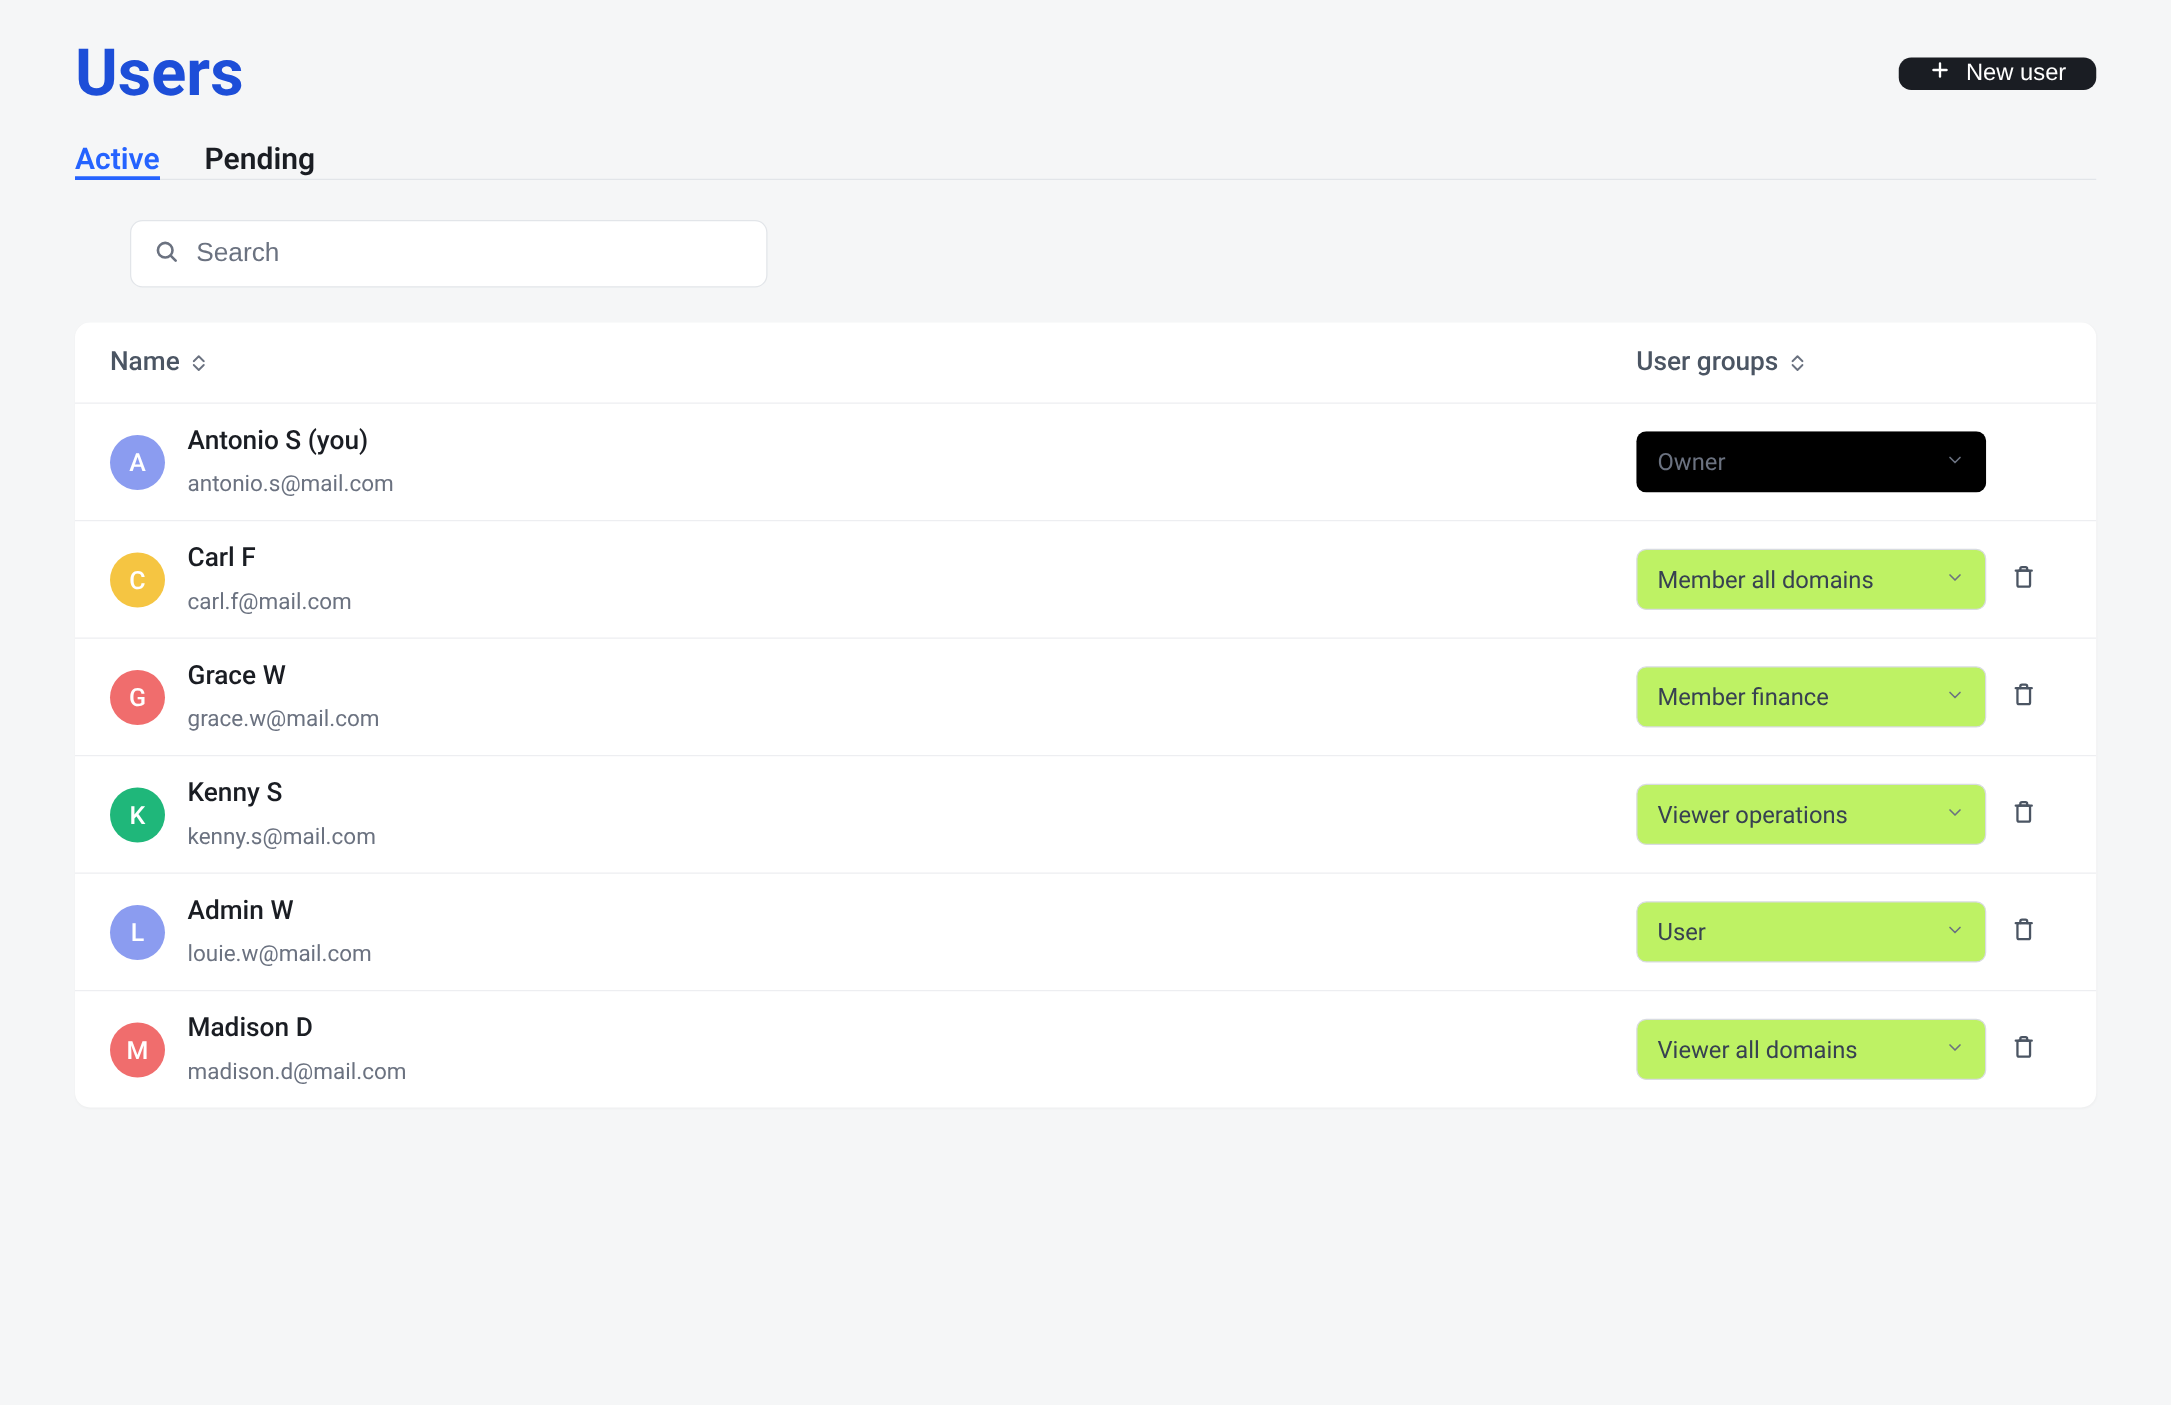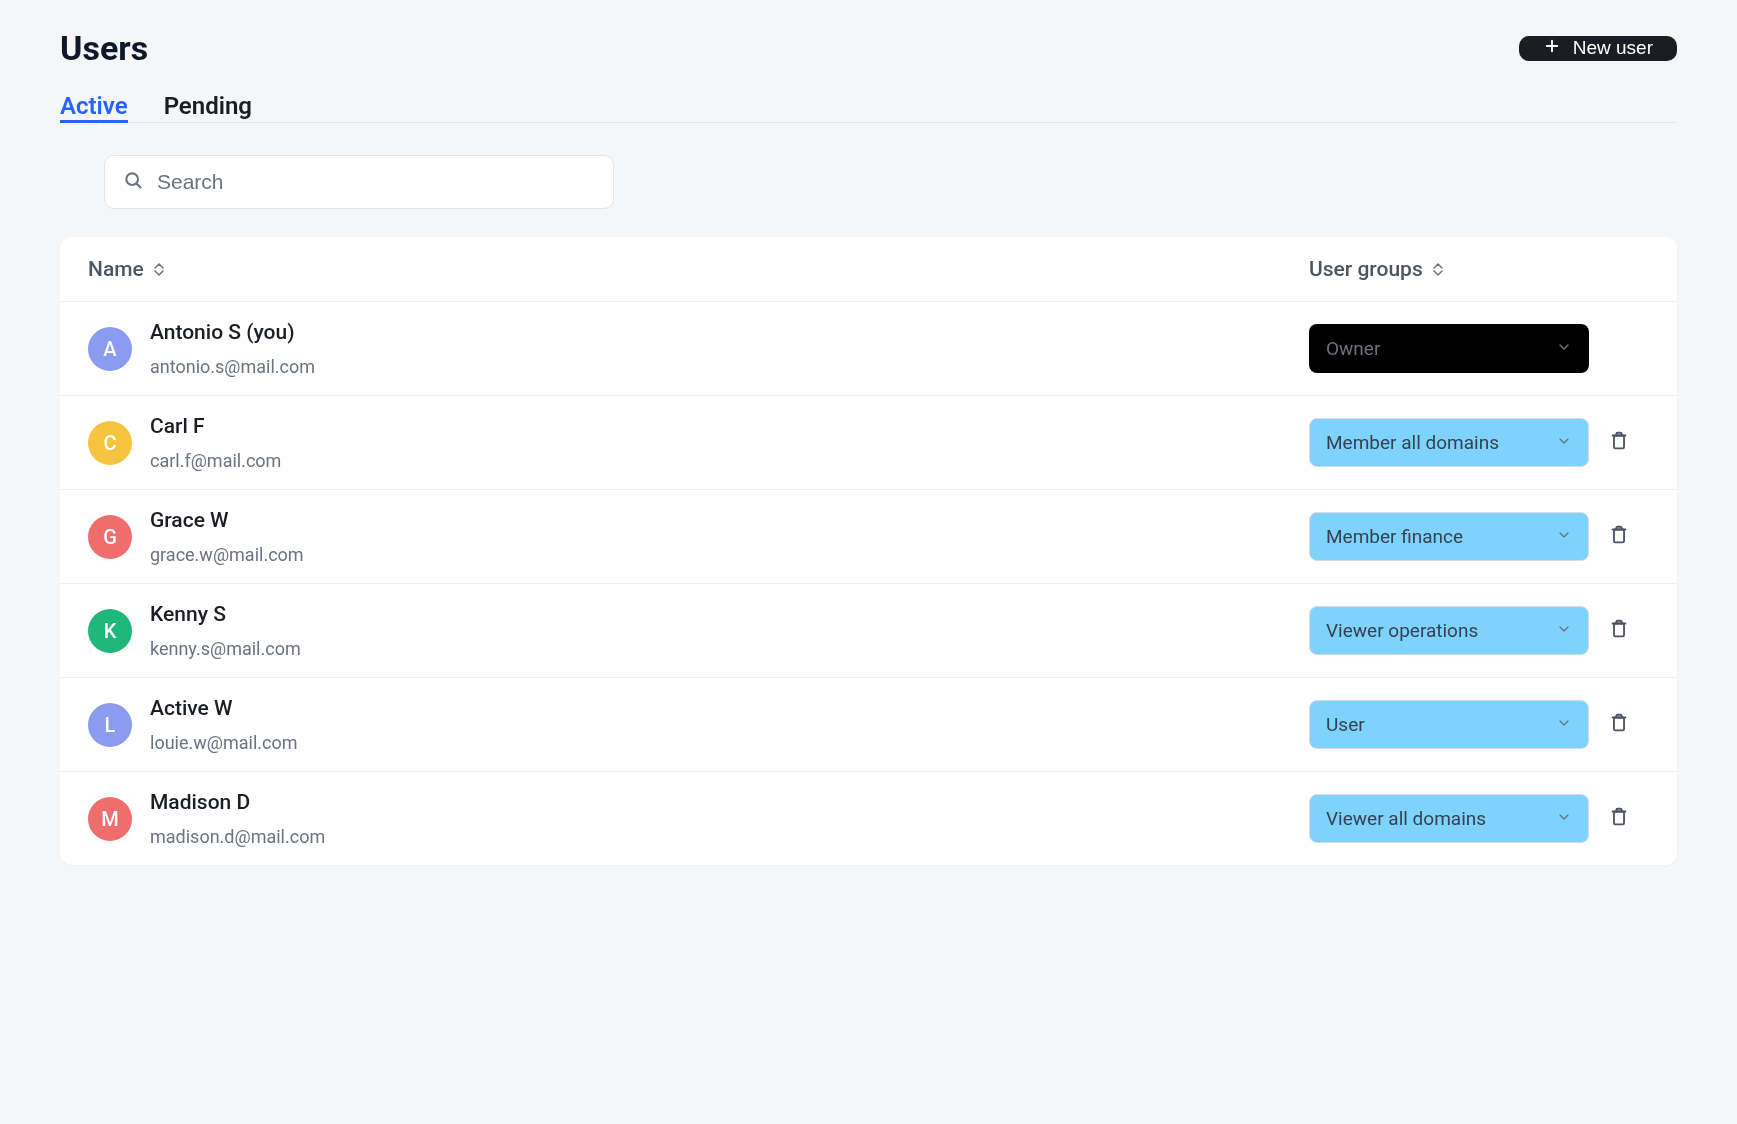--- a/index.html
+++ b/index.html
@@ -13,23 +13,23 @@
       color: #1a1d23;
       padding: 28px 60px;
     }
     .header {
       display: flex;
       justify-content: space-between;
       align-items: center;
       margin-bottom: 24px;
     }
     .page-title {
-      font-size: 34px;
+      font-size: 52px;
       font-weight: 700;
-      color: #0f172a;
+      color: #1d4ed8;
     }
     .new-user-btn {
       background: #1a1d23;
       color: #fff;
       border: none;
       border-radius: 10px;
       padding: 1px 24px;
       font-size: 19px;
       font-weight: 500;
       display: flex;
@@ -173,21 +173,21 @@
       font-size: 18px;
       color: #6b7280;
     }
     .group-cell {
       width: 280px;
     }
     .group-select {
       display: flex;
       align-items: center;
       justify-content: space-between;
-      background: #7dd3fc;
+      background: #bef264;
       border: 1px solid #d8dbe0;
       border-radius: 8px;
       padding: 12px 16px;
       cursor: pointer;
       min-width: 260px;
     }
     .group-select.disabled {
       border-color: transparent;
       cursor: default;
       background: #000000;
@@ -377,21 +377,21 @@
                 <path d="M9 6V4.5C9 3.67 9.67 3 10.5 3h3C14.33 3 15 3.67 15 4.5V6"></path>
                 <rect x="6.5" y="6" width="11" height="14" rx="1.5"></rect>
               </svg></span>
           </button>
         </div>
       </div>
       <div class="table-row">
         <div class="user-cell">
           <div class="avatar" style="background: rgb(139, 156, 240);">L</div>
           <div class="user-info">
-            <div class="user-name">Active W</div>
+            <div class="user-name">Admin W</div>
             <div class="user-email">louie.w@mail.com</div>
           </div>
         </div>
         <div class="group-cell">
           <div class="group-select">
             <span class="group-label">User</span>
             <span><svg viewBox="0 0 24 24" fill="none" stroke="currentColor" stroke-width="2" stroke-linecap="round" stroke-linejoin="round">
                 <polyline points="6 9 12 15 18 9"></polyline>
               </svg></span>
           </div>

